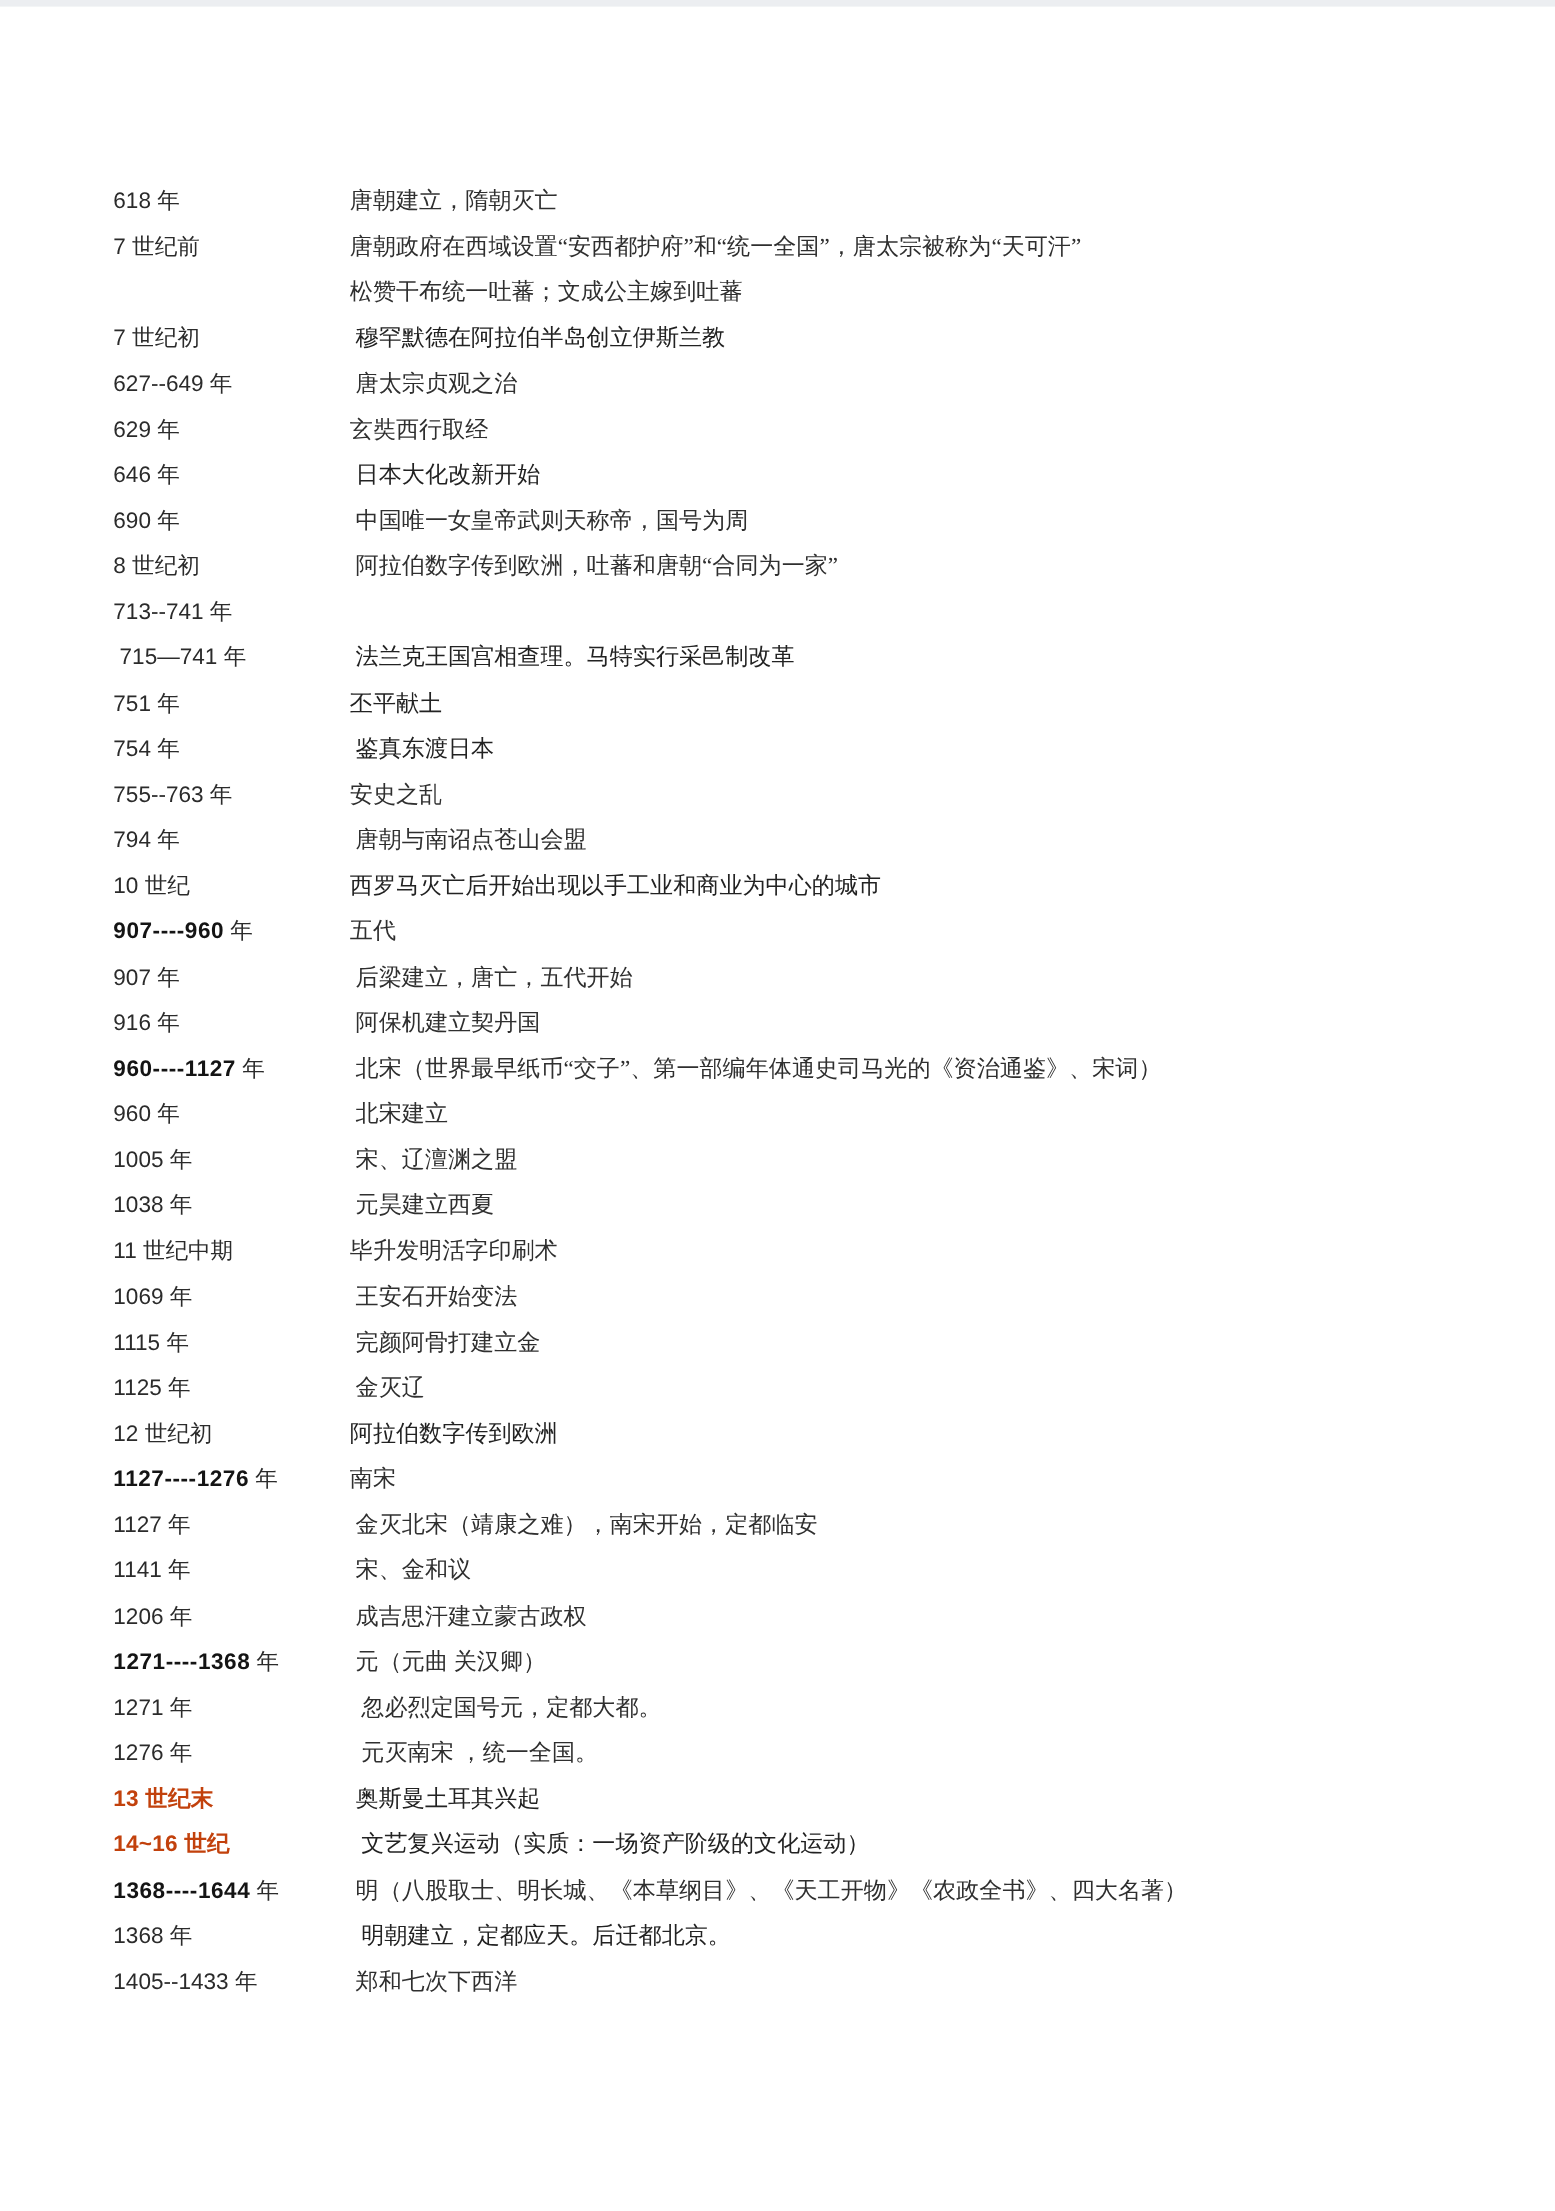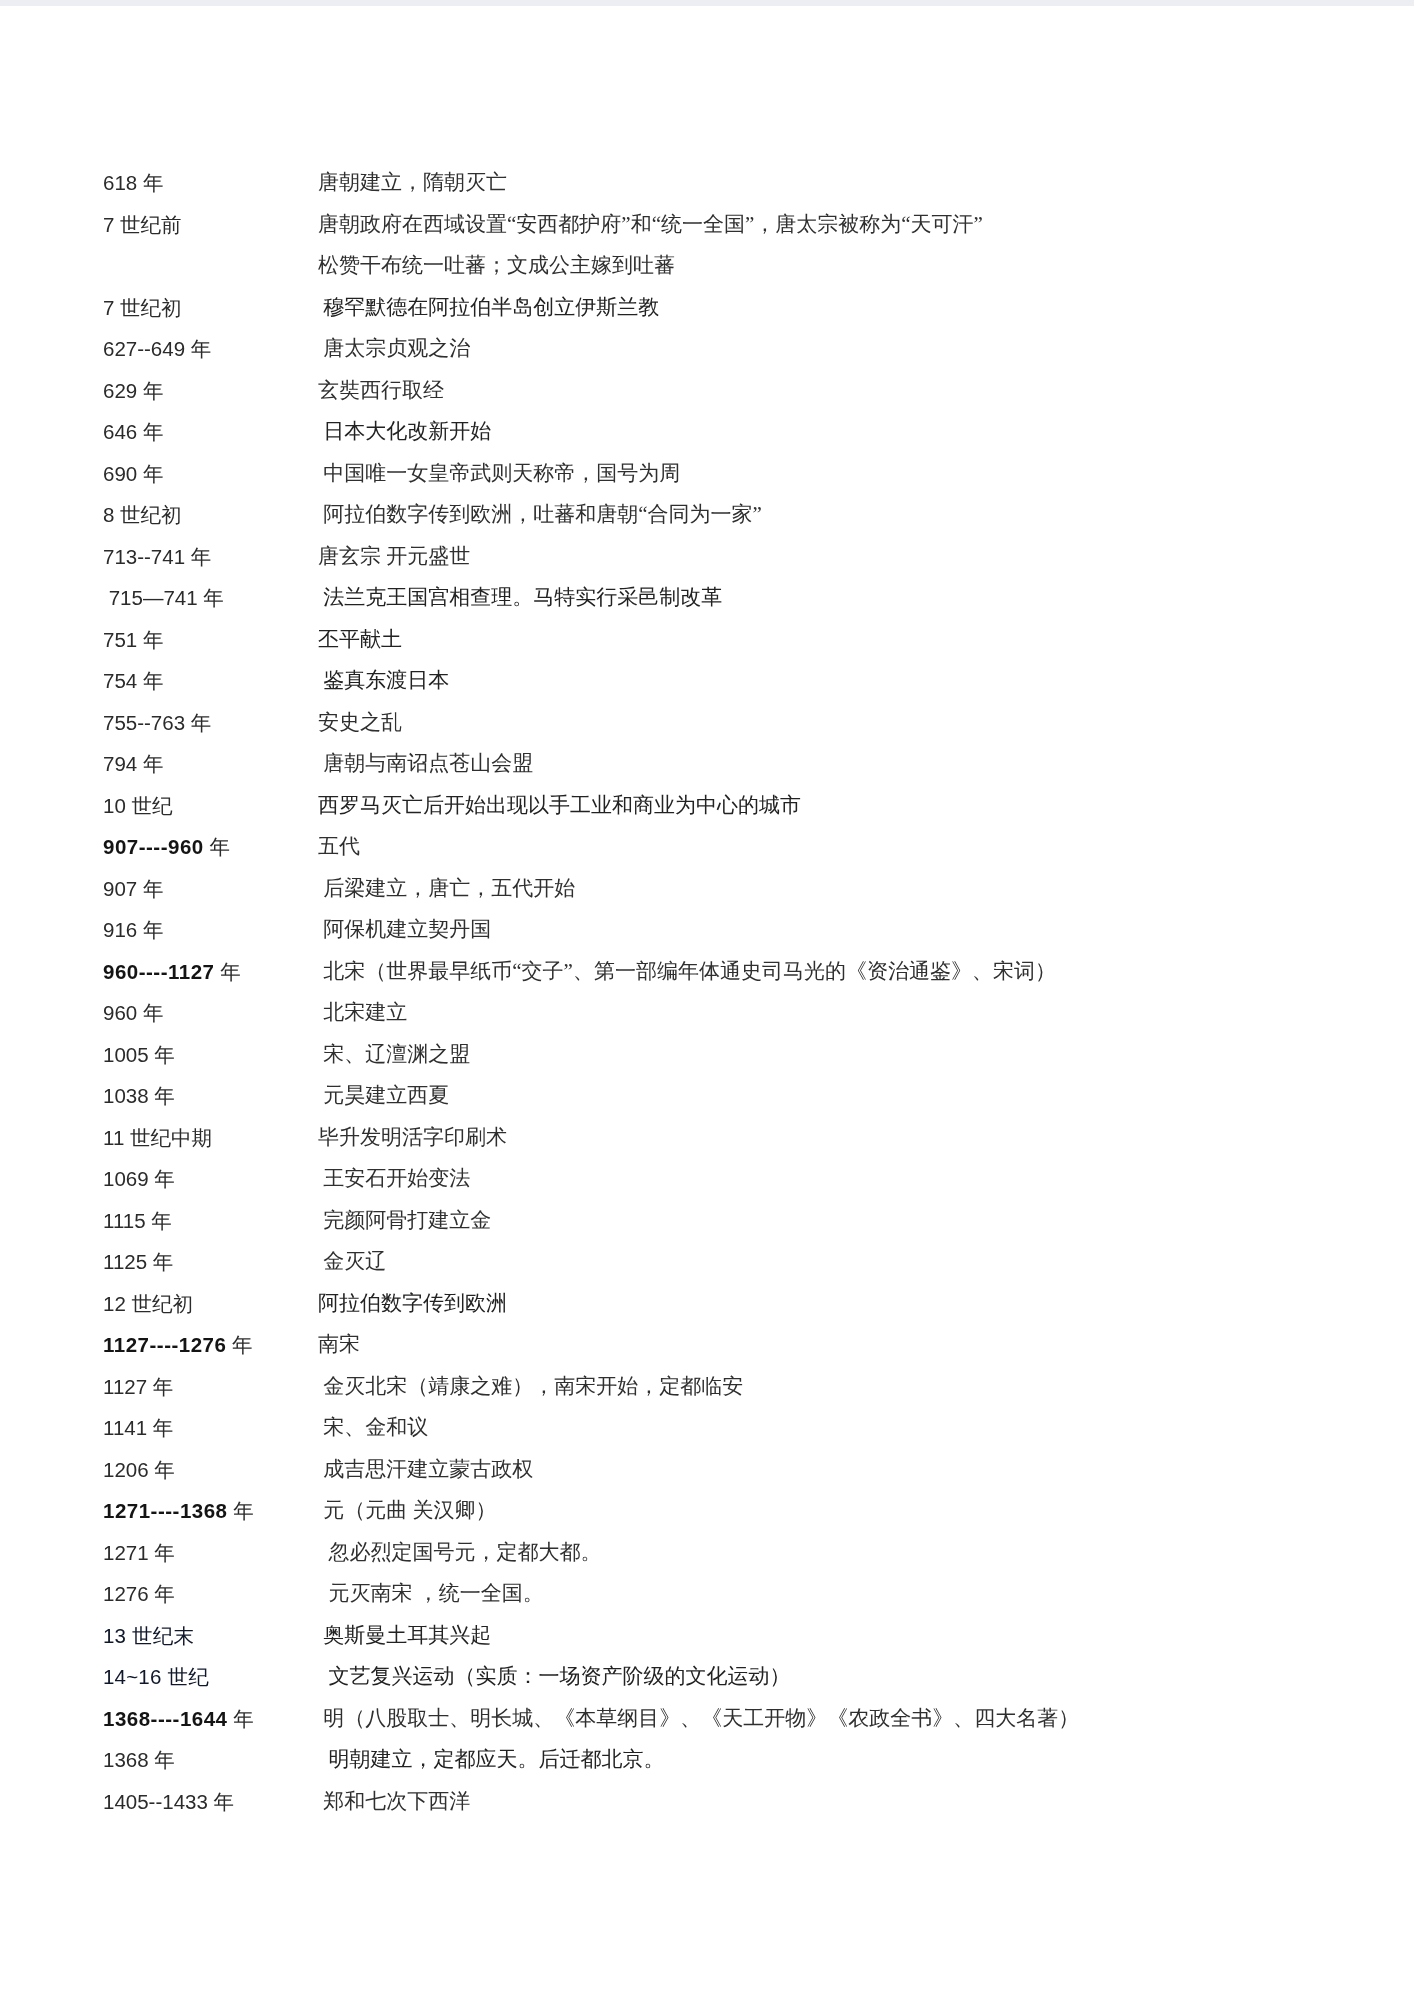--- a/index.html
+++ b/index.html
@@ -28,22 +28,22 @@
     line-height:41.5px;
     white-space:pre;
   }
   .date{
     flex:0 0 215px;
     font-family:"Liberation Sans","DejaVu Sans",sans-serif;
     font-size:20.5px;
     color:#2b2b2b;
   }
   .date.semibold{
-    font-weight:400;
-    color:#0f172a;
+    font-weight:700;
+    color:#c2410c;
     letter-spacing:0.2px;
   }
   .date .range{
     font-weight:700;
     color:#141414;
     letter-spacing:0.5px;
   }
   .desc{
     flex:1 1 auto;
     color:#2f2f2f;
@@ -61,21 +61,21 @@
   <div class="timeline">
       <div class="row"><span class="date">618 年</span><span class="desc">唐朝建立，隋朝灭亡</span></div>
       <div class="row"><span class="date">7 世纪前</span><span class="desc">唐朝政府在西域设置“安西都护府”和“统一全国”，唐太宗被称为“天可汗”
 松赞干布统一吐蕃；文成公主嫁到吐蕃</span></div>
       <div class="row"><span class="date">7 世纪初</span><span class="desc emph"> 穆罕默德在阿拉伯半岛创立伊斯兰教</span></div>
       <div class="row"><span class="date">627--649 年</span><span class="desc"> 唐太宗贞观之治</span></div>
       <div class="row"><span class="date">629 年</span><span class="desc">玄奘西行取经</span></div>
       <div class="row"><span class="date">646 年</span><span class="desc emph"> 日本大化改新开始</span></div>
       <div class="row"><span class="date">690 年</span><span class="desc"> 中国唯一女皇帝武则天称帝，国号为周</span></div>
       <div class="row"><span class="date">8 世纪初</span><span class="desc"> 阿拉伯数字传到欧洲，吐蕃和唐朝“合同为一家”</span></div>
-      <div class="row"><span class="date">713--741 年</span><span class="desc">唐玄宗 开元盛世</span></div>
+      <div class="row"><span class="date">713--741 年</span></div>
       <div class="row"><span class="date"> 715—741 年</span><span class="desc emph"> 法兰克王国宫相查理。马特实行采邑制改革</span></div>
       <div class="row"><span class="date">751 年</span><span class="desc emph">丕平献土</span></div>
       <div class="row"><span class="date">754 年</span><span class="desc emph"> 鉴真东渡日本</span></div>
       <div class="row"><span class="date">755--763 年</span><span class="desc">安史之乱</span></div>
       <div class="row"><span class="date">794 年</span><span class="desc"> 唐朝与南诏点苍山会盟</span></div>
       <div class="row"><span class="date">10 世纪</span><span class="desc emph">西罗马灭亡后开始出现以手工业和商业为中心的城市</span></div>
       <div class="row"><span class="date"><span class="range">907----960</span><span> 年</span></span><span class="desc">五代</span></div>
       <div class="row"><span class="date">907 年</span><span class="desc"> 后梁建立，唐亡，五代开始</span></div>
       <div class="row"><span class="date">916 年</span><span class="desc"> 阿保机建立契丹国</span></div>
       <div class="row"><span class="date"><span class="range">960----1127</span><span> 年</span></span><span class="desc"> 北宋（世界最早纸币“交子”、第一部编年体通史司马光的《资治通鉴》、宋词）</span></div>

